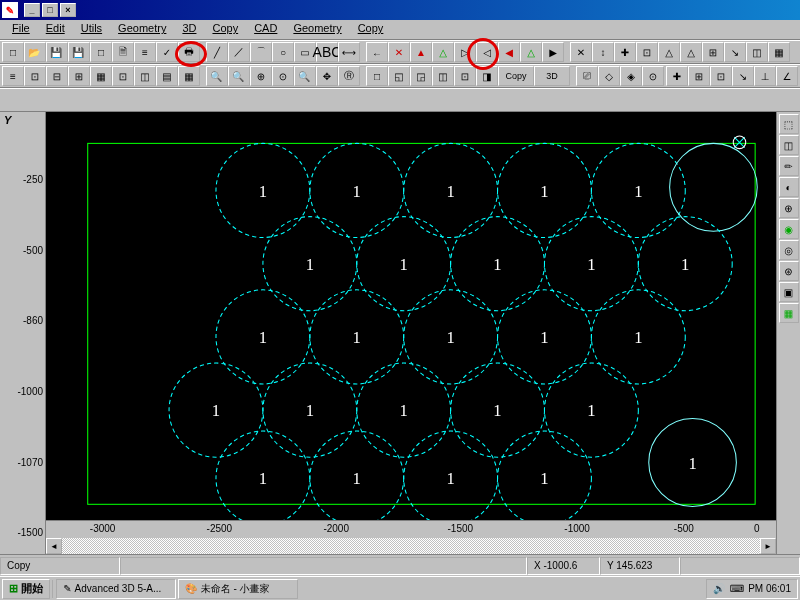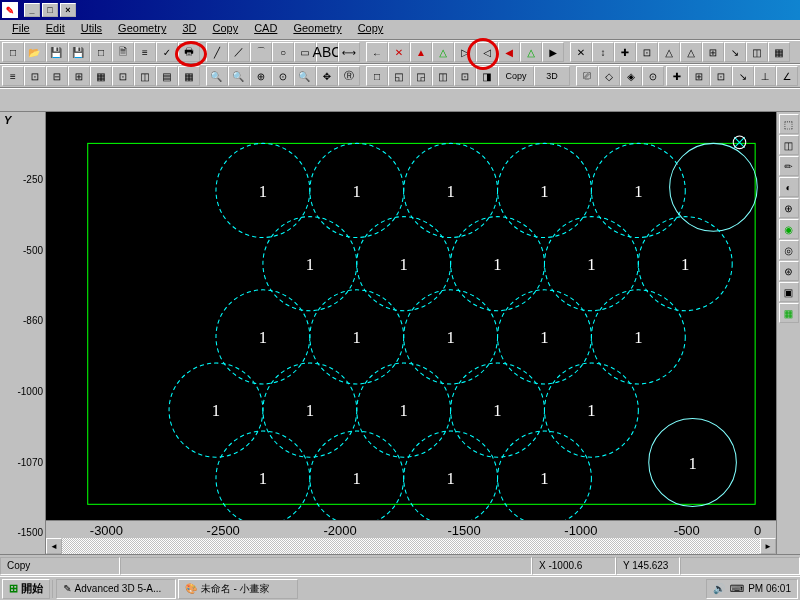--- a/index.html
+++ b/index.html
@@ -18,21 +18,21 @@
 .tbtn.wide { width: 36px; font-size: 9px; }
 .sep { width: 6px; }
 
 .workspace { position: absolute; top: 112px; left: 0; right: 24px; bottom: 46px; background: #c0c0c0; display: flex; }
 .ruler-y { width: 46px; background: #c0c0c0; position: relative; border-right: 1px solid #808080; }
 .ruler-y .ylabel { position: absolute; top: 2px; left: 4px; font-weight: bold; font-style: italic; }
 .ruler-y .tick { position: absolute; right: 2px; font-size: 10px; text-align: right; }
 .canvas-wrap { flex: 1; display: flex; flex-direction: column; }
 .canvas { flex: 1; background: #000; position: relative; overflow: hidden; }
 .ruler-x { height: 18px; background: #c0c0c0; position: relative; border-top: 1px solid #808080; }
-.ruler-x .tick { position: absolute; top: 2px; font-size: 13px; }
+.ruler-x .tick { position: absolute; top: 2px; font-size: 10px; }
 .scrollbar-h { height: 16px; background: #c0c0c0; display: flex; }
 .sb-btn { width: 16px; height: 16px; border: 1px outset #fff; background: #c0c0c0; display: flex; align-items: center; justify-content: center; font-size: 8px; }
 .sb-track { flex: 1; background: repeating-conic-gradient(#c0c0c0 0% 25%, #fff 0% 50%) 50% / 2px 2px; }
 
 .right-toolbar { position: absolute; top: 112px; right: 0; width: 24px; bottom: 46px; background: #c0c0c0; border-left: 1px solid #808080; display: flex; flex-direction: column; align-items: center; padding-top: 2px; gap: 1px; }
 .right-toolbar .tbtn { width: 20px; height: 20px; }
 
 .statusbar { position: absolute; bottom: 24px; left: 0; right: 0; height: 22px; background: #c0c0c0; border-top: 1px solid #808080; display: flex; align-items: center; }
 .status-cell { border: 1px inset #fff; height: 18px; padding: 2px 6px; font-size: 10px; display: flex; align-items: center; }
 
@@ -265,22 +265,22 @@
   <div class="tbtn" style="color:#0a0">◉</div>
   <div class="tbtn">◎</div>
   <div class="tbtn">⊛</div>
   <div class="tbtn">▣</div>
   <div class="tbtn" style="color:#0a0">▦</div>
 </div>
 
 <div class="statusbar">
   <div class="status-cell" style="width:120px">Copy</div>
   <div class="status-cell" style="flex:1"></div>
-  <div class="status-cell" style="width:84px">X -1000.6</div>
-  <div class="status-cell" style="width:64px">Y 145.623</div>
+  <div class="status-cell" style="width:73px">X -1000.6</div>
+  <div class="status-cell" style="width:80px">Y 145.623</div>
   <div class="status-cell" style="width:120px"></div>
 </div>
 
 <div class="taskbar">
   <div class="start-btn">
     <span style="color:#008000">⊞</span>
     <span>開始</span>
   </div>
   <div style="width:2px;height:18px;border-left:1px inset #fff"></div>
   <div class="task-btn">

